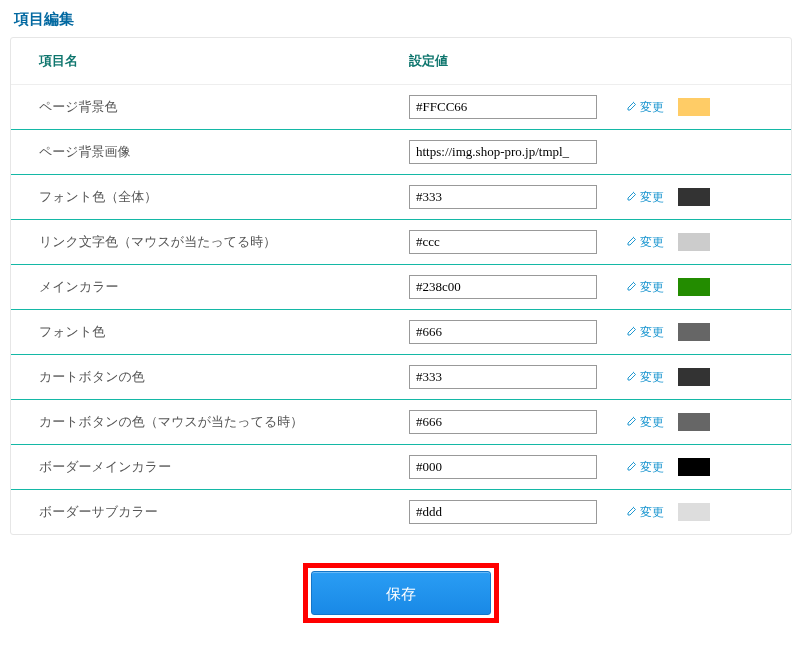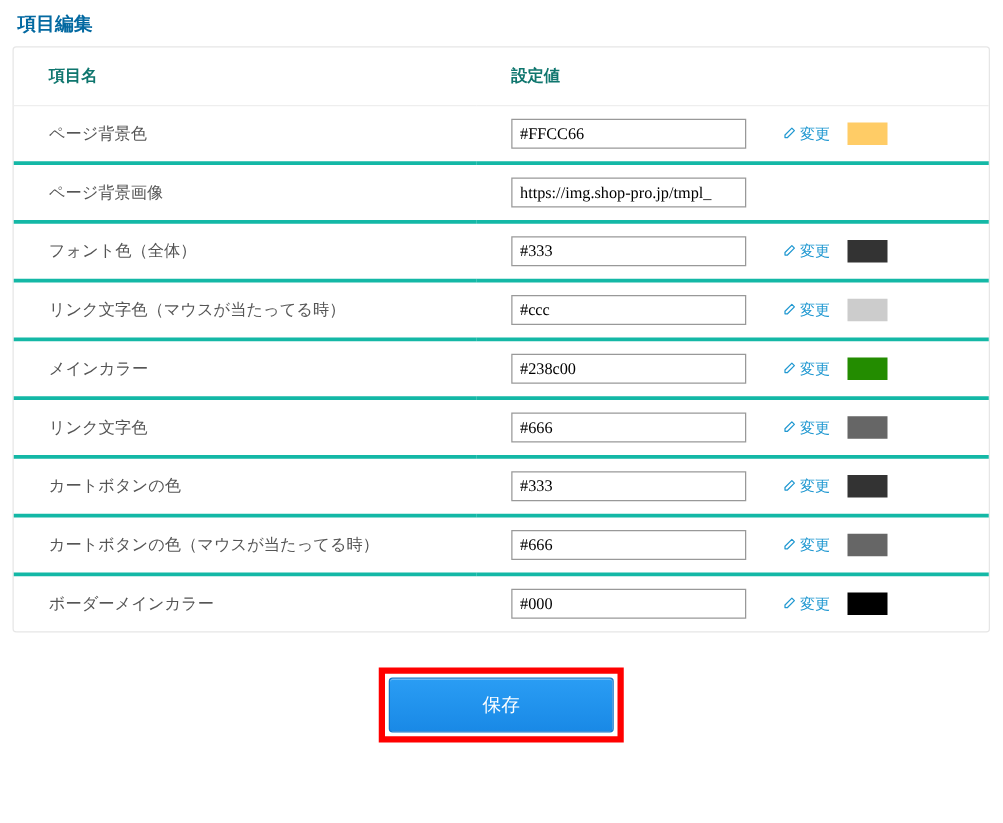--- a/index.html
+++ b/index.html
@@ -32,21 +32,21 @@
     font-weight: bold;
     font-size: 13px;
     color: #0f766e;
     padding: 14px 0 14px 28px;
     border-bottom: 1px solid #eee;
   }
   .th-name { width: 370px; }
   .th-value { }
   .row td {
     padding: 10px 0 10px 28px;
-    border-bottom: 3px solid #14b8a6;
+    border-bottom: 1px solid #14b8a6;
     vertical-align: middle;
   }
   .row:last-child td { border-bottom: none; }
   .cell-name {
     width: 370px;
     color: #555;
     font-size: 13px;
   }
   .cell-value {
     white-space: nowrap;
@@ -164,21 +164,21 @@
           <td class="cell-value"><input class="val-input" type="text" value="#238c00" style=""><a class="change-link">
               <span style="display: inline-flex;">
                 <svg viewBox="0 0 24 24" fill="none" stroke-width="2" stroke-linecap="round" stroke-linejoin="round">
                   <path d="M17 3l4 4-11 11H6v-4L17 3z"></path>
                 </svg>
               </span>
               <span>変更</span>
             </a><span class="swatch" style="background: rgb(35, 140, 0);"></span></td>
         </tr>
         <tr class="row">
-          <td class="cell-name">リンク文字色</td>
+          <td class="cell-name">フォント色</td>
           <td class="cell-value"><input class="val-input" type="text" value="#666" style=""><a class="change-link">
               <span style="display: inline-flex;">
                 <svg viewBox="0 0 24 24" fill="none" stroke-width="2" stroke-linecap="round" stroke-linejoin="round">
                   <path d="M17 3l4 4-11 11H6v-4L17 3z"></path>
                 </svg>
               </span>
               <span>変更</span>
             </a><span class="swatch" style="background: rgb(102, 102, 102);"></span></td>
         </tr>
         <tr class="row">
@@ -206,20 +206,31 @@
         <tr class="row">
           <td class="cell-name">ボーダーメインカラー</td>
           <td class="cell-value"><input class="val-input" type="text" value="#000" style=""><a class="change-link">
               <span style="display: inline-flex;">
                 <svg viewBox="0 0 24 24" fill="none" stroke-width="2" stroke-linecap="round" stroke-linejoin="round">
                   <path d="M17 3l4 4-11 11H6v-4L17 3z"></path>
                 </svg>
               </span>
               <span>変更</span>
             </a><span class="swatch" style="background: rgb(0, 0, 0);"></span></td>
+        </tr>
+        <tr class="row">
+          <td class="cell-name">ボーダーサブカラー</td>
+          <td class="cell-value"><input class="val-input" type="text" value="#ddd" style=""><a class="change-link">
+              <span style="display: inline-flex;">
+                <svg viewBox="0 0 24 24" fill="none" stroke-width="2" stroke-linecap="round" stroke-linejoin="round">
+                  <path d="M17 3l4 4-11 11H6v-4L17 3z"></path>
+                </svg>
+              </span>
+              <span>変更</span>
+            </a><span class="swatch" style="background: rgb(221, 221, 221);"></span></td>
         </tr>
       </tbody>
   </table>
 </div>
 
 <div class="save-wrap">
   <span class="save-highlight">
     <button class="save-btn">保存</button>
   </span>
 </div>

